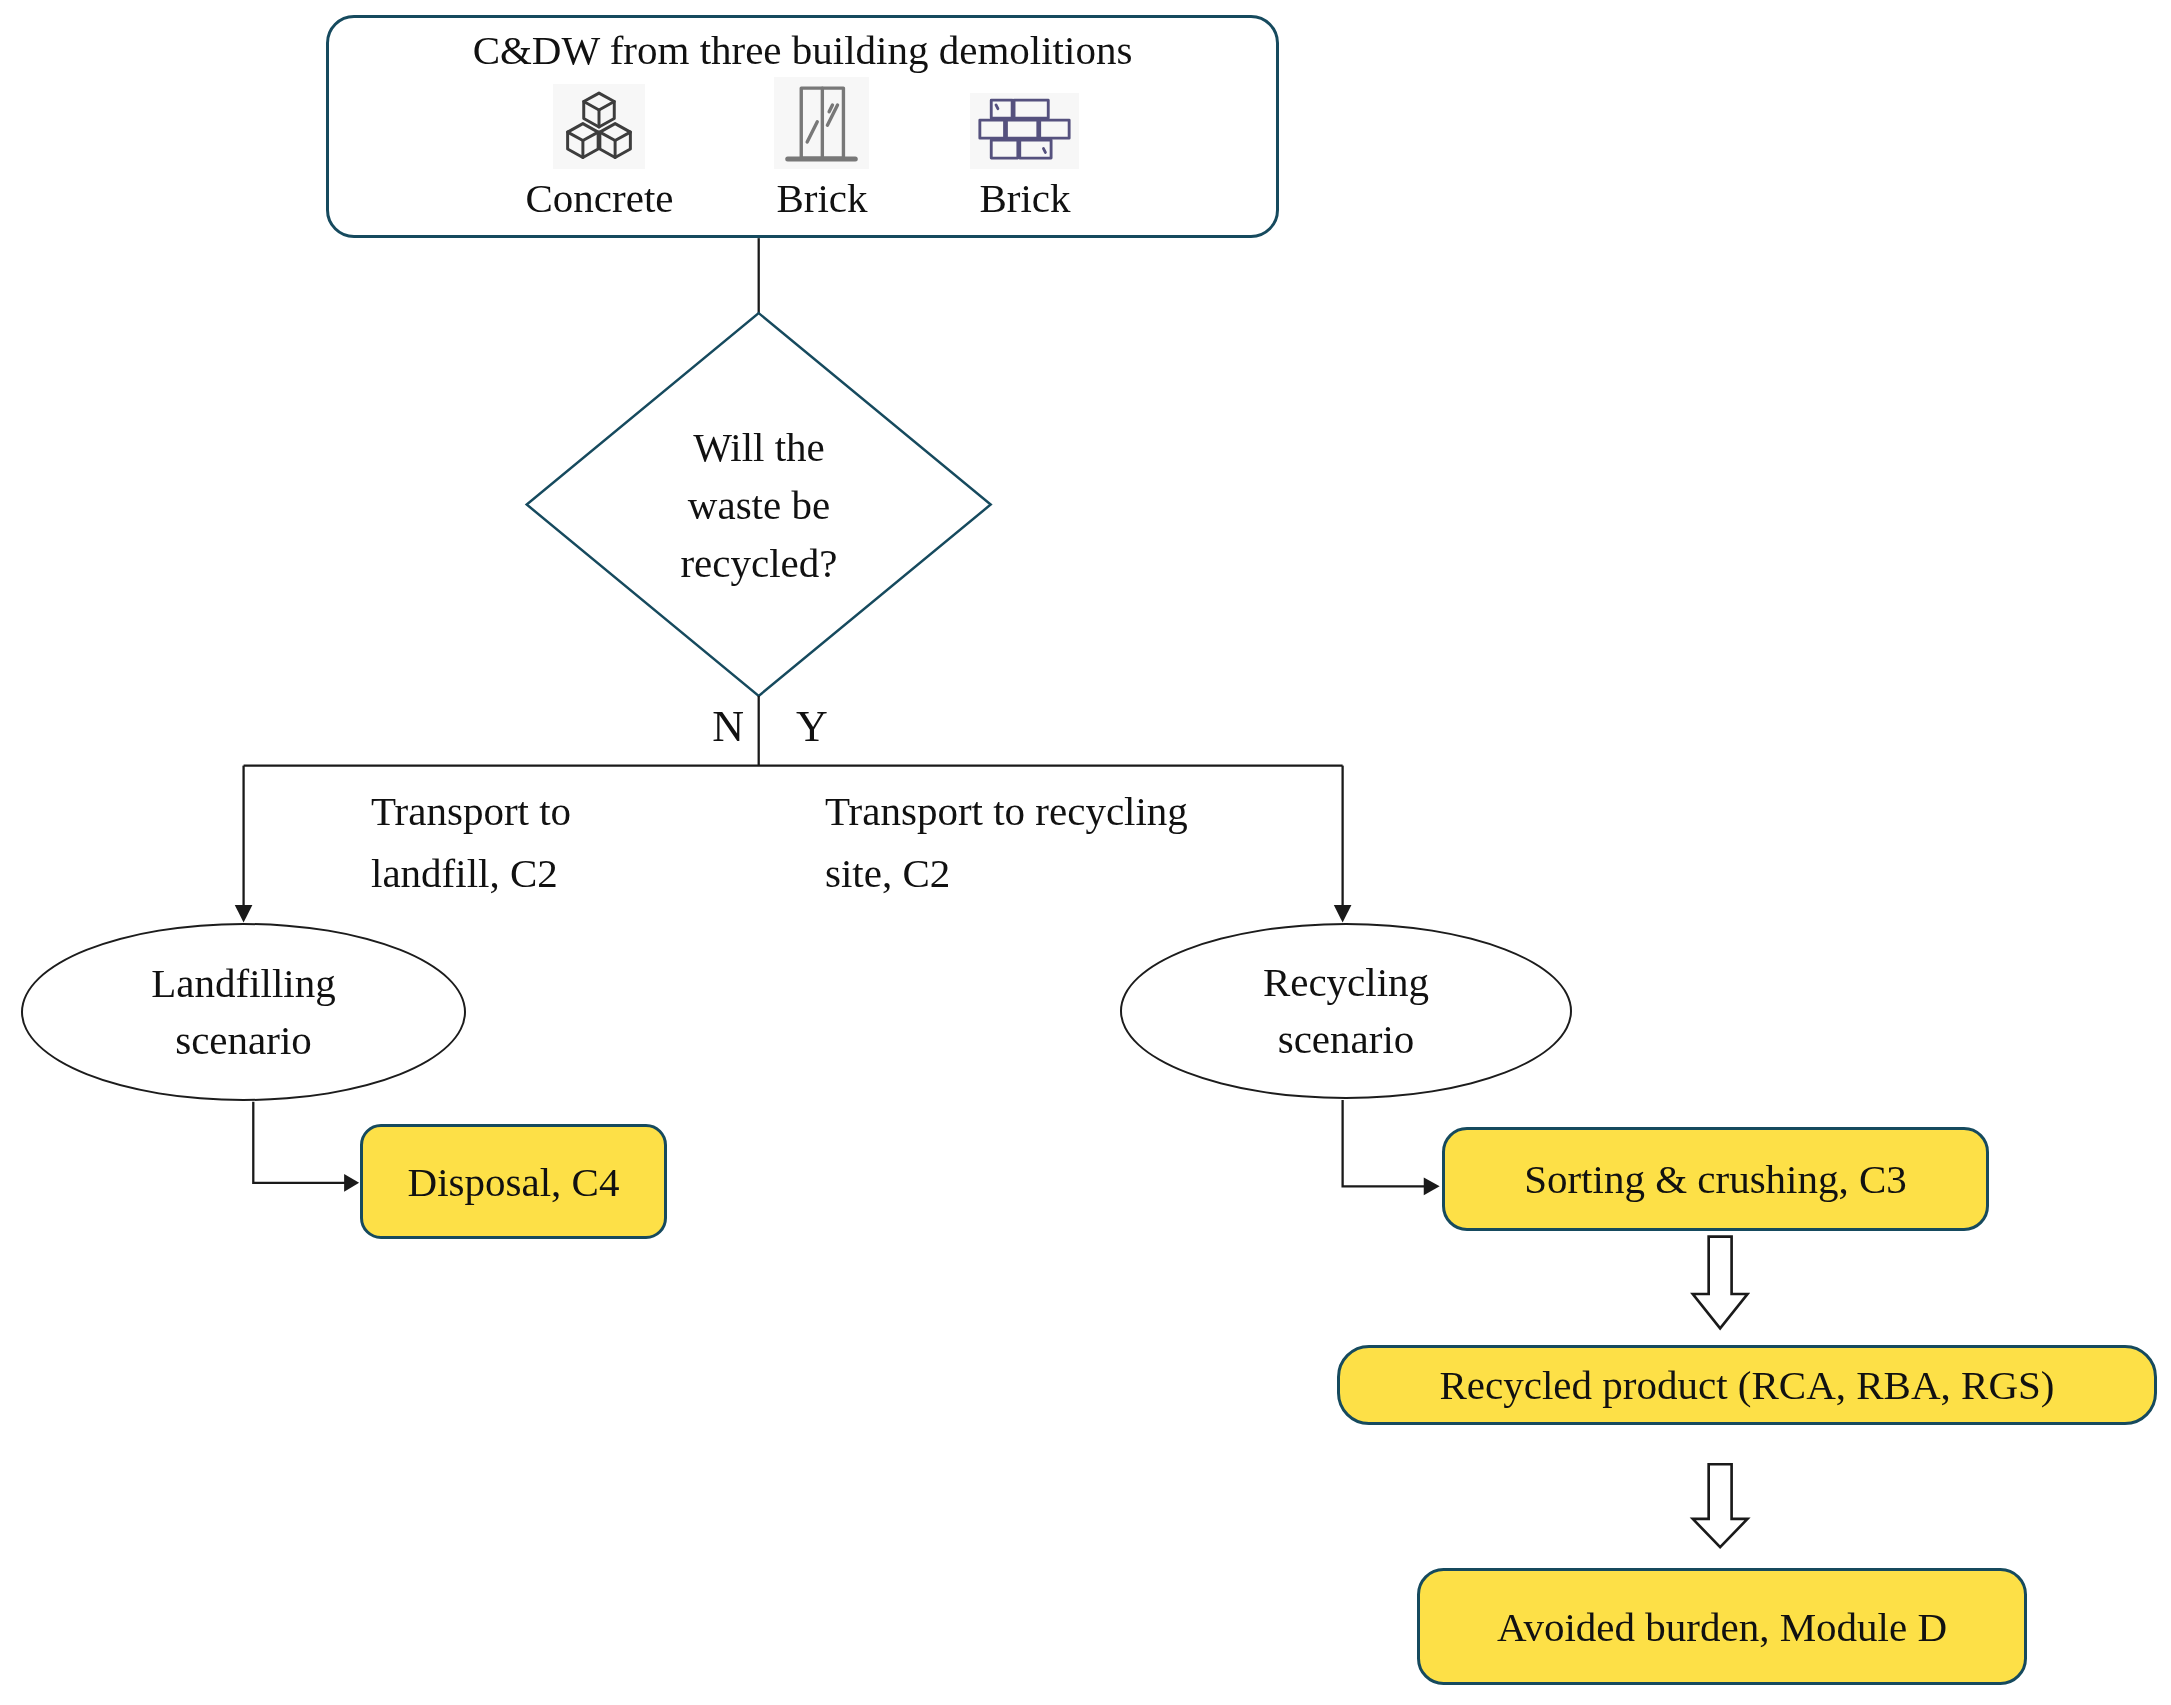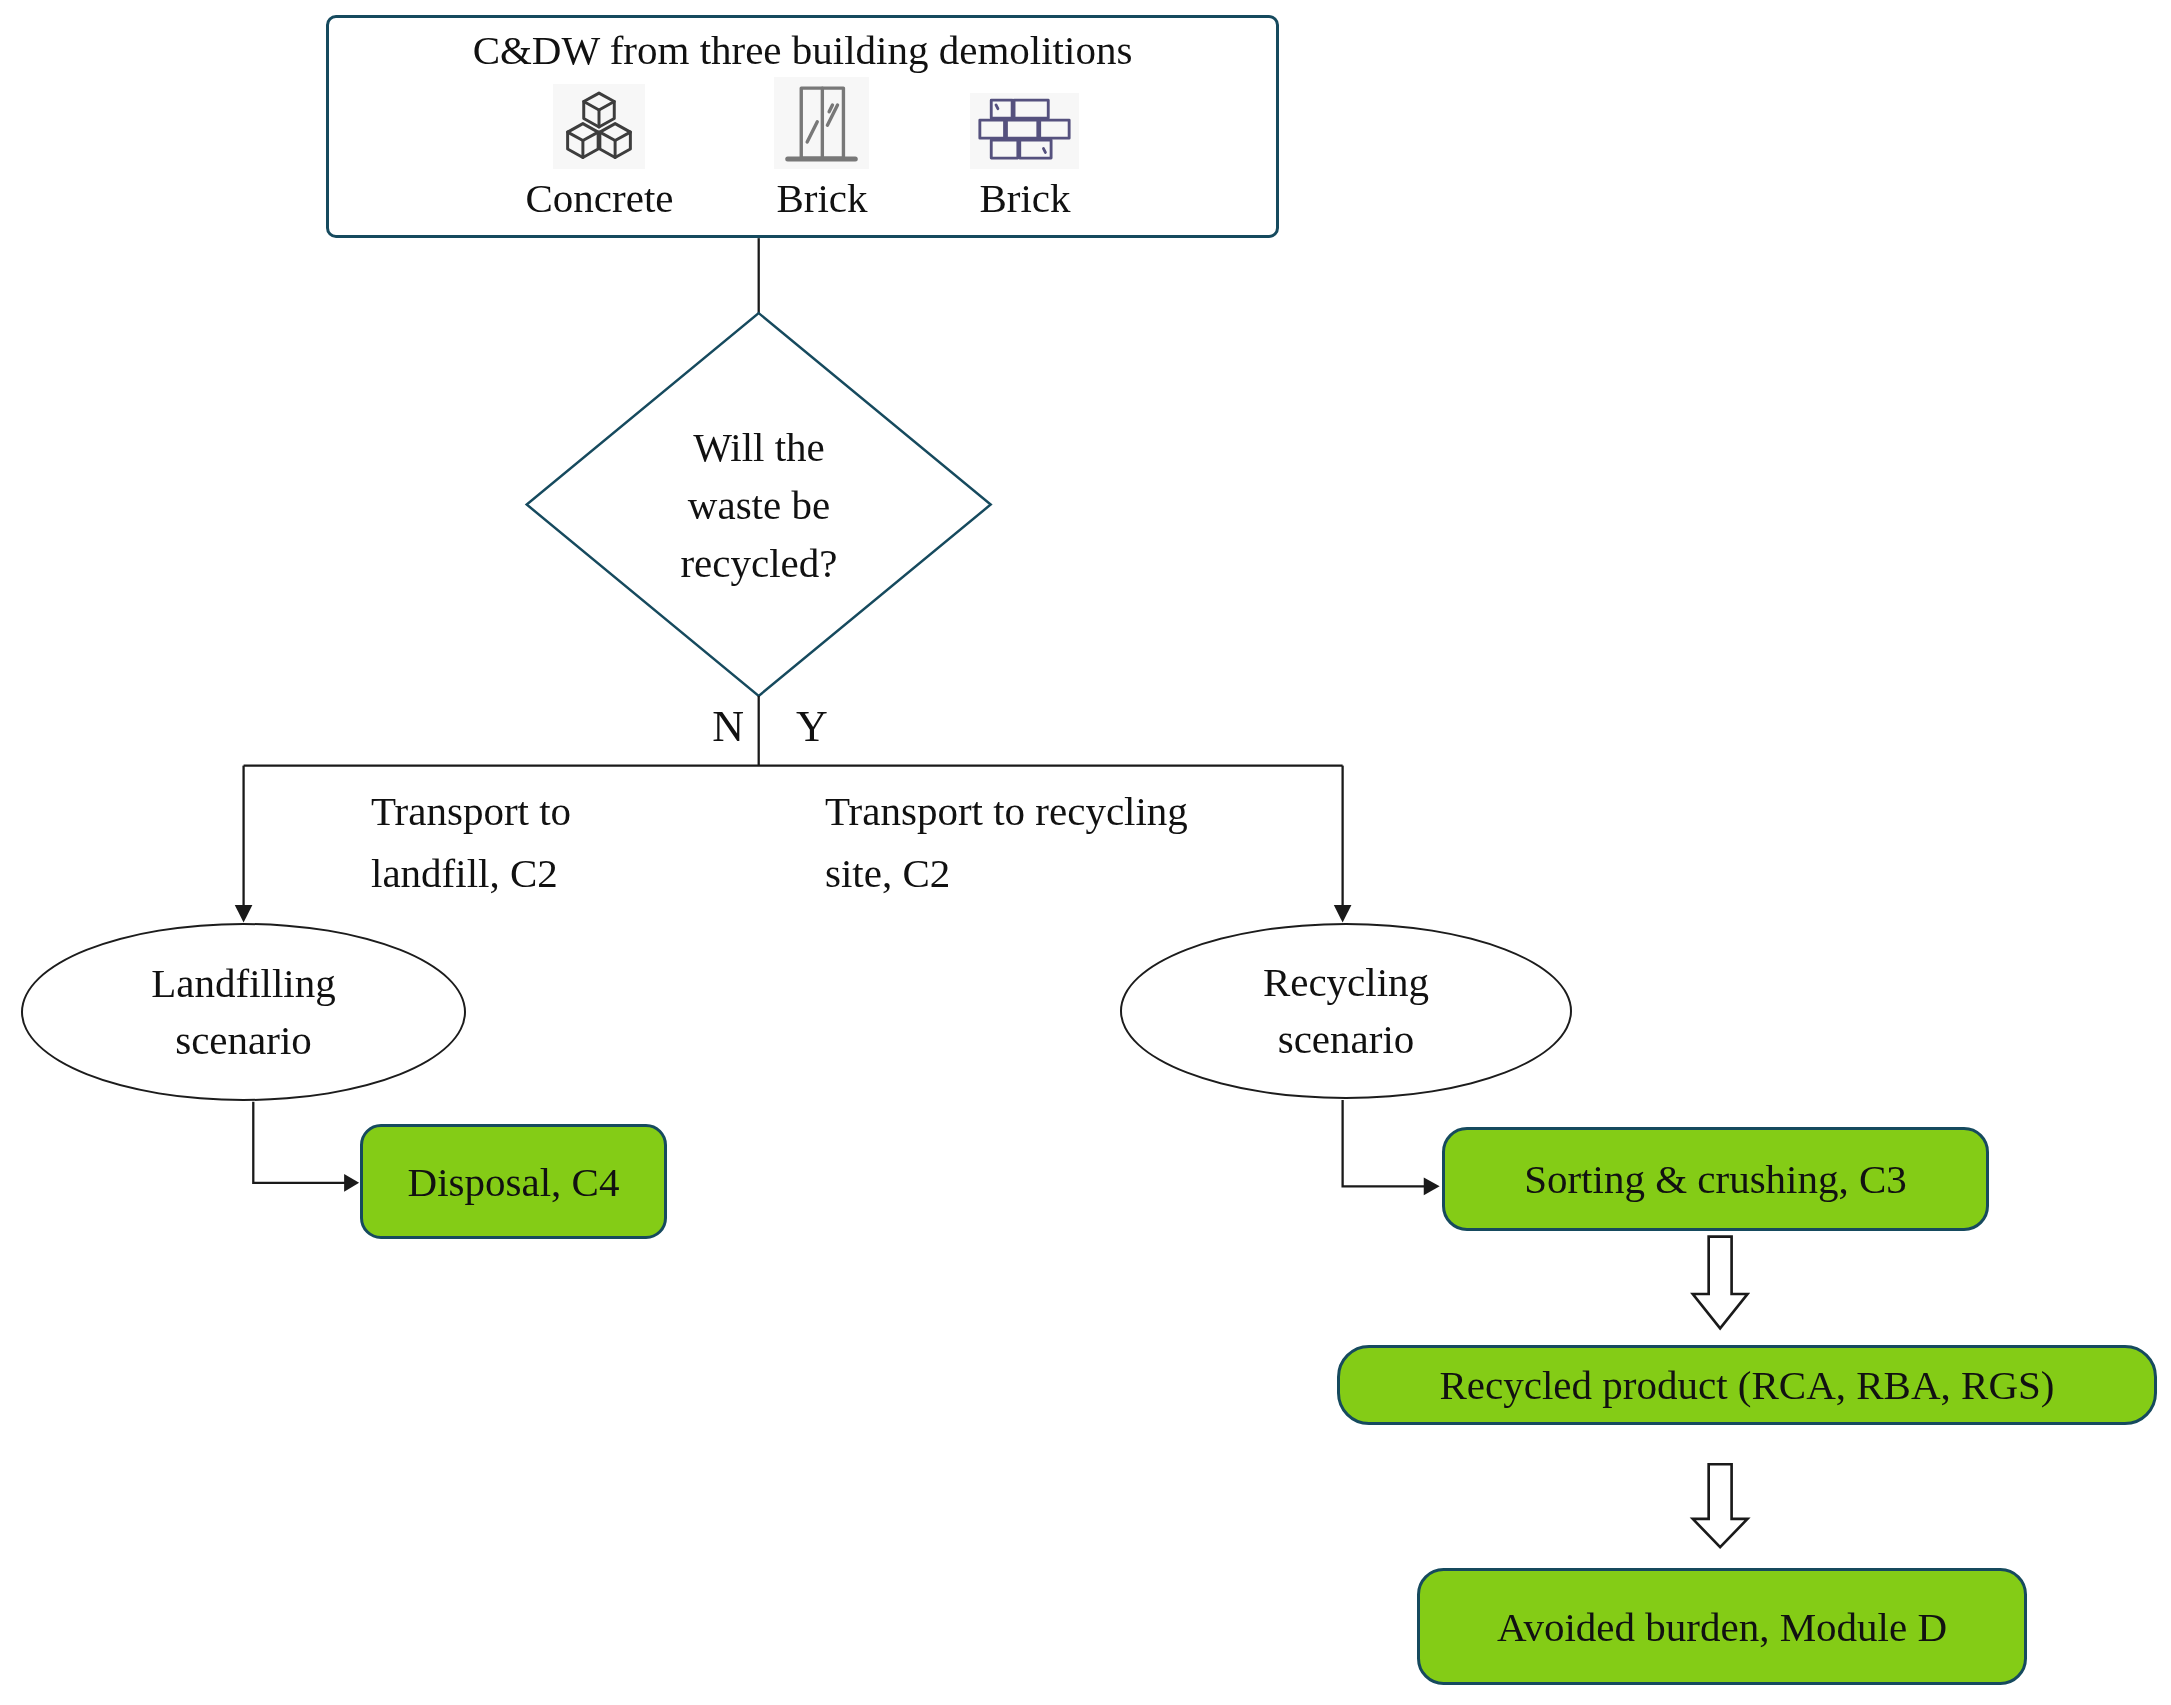--- a/index.html
+++ b/index.html
@@ -37,21 +37,21 @@
     stroke: var(--line, #1a1a1a);
     stroke-width: 3;
     stroke-linejoin: miter;
   }
 
   .node { position: absolute; box-sizing: border-box; }
 
   .top-box {
     left: 326px; top: 15px; width: 953px; height: 223px;
     border: 3.1px solid var(--accent, #164a5e);
-    border-radius: 10px;
+    border-radius: 28px;
     background: #ffffff;
     display: flex; flex-direction: column; align-items: center;
     padding: 8.8px 17.6px 7px 17.6px;
   }
   .top-title {
     font-size: 41px;
     line-height: 1.15;
     text-align: center;
     white-space: nowrap;
   }
@@ -111,21 +111,21 @@
     text-align: center;
     font-size: 41px;
     line-height: 1.4;
     white-space: pre-line;
   }
   .ellipse.landfilling { left: 21px;   top: 923px; width: 445px; height: 178px; }
   .ellipse.recycling   { left: 1120px; top: 923px; width: 452px; height: 176px; text-align: center; }
 
   .proc-box {
     border: 3.1px solid var(--accent, #164a5e);
-    background: #84cc16;
+    background: #fde047;
     display: flex; align-items: center; justify-content: center;
     text-align: center;
     font-size: 41px;
     white-space: nowrap;
   }
   .proc-box.disposal { left: 360px;  top: 1124px; width: 307px; height: 115px; border-radius: 21px; }
   .proc-box.sorting  { left: 1442px; top: 1127px; width: 547px; height: 104px; border-radius: 25px; }
   .proc-box.recycled { left: 1337px; top: 1345px; width: 820px; height: 80px; border-radius: 32px; }
   .proc-box.avoided  { left: 1417px; top: 1568px; width: 610px; height: 117px; border-radius: 26.5px; }
 

